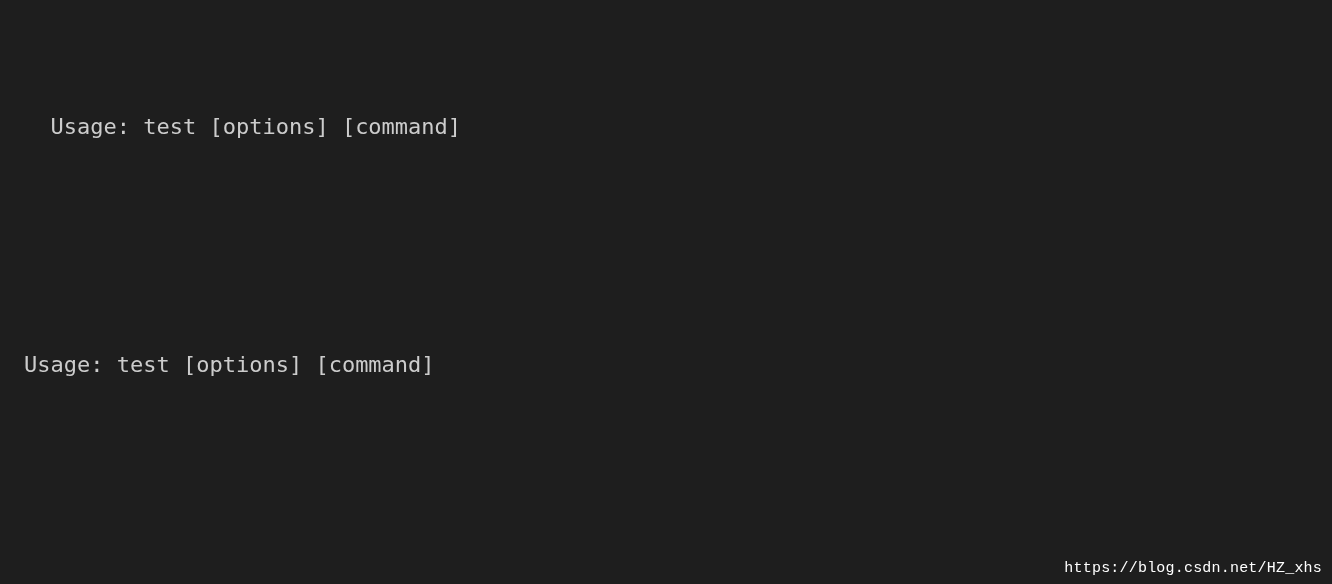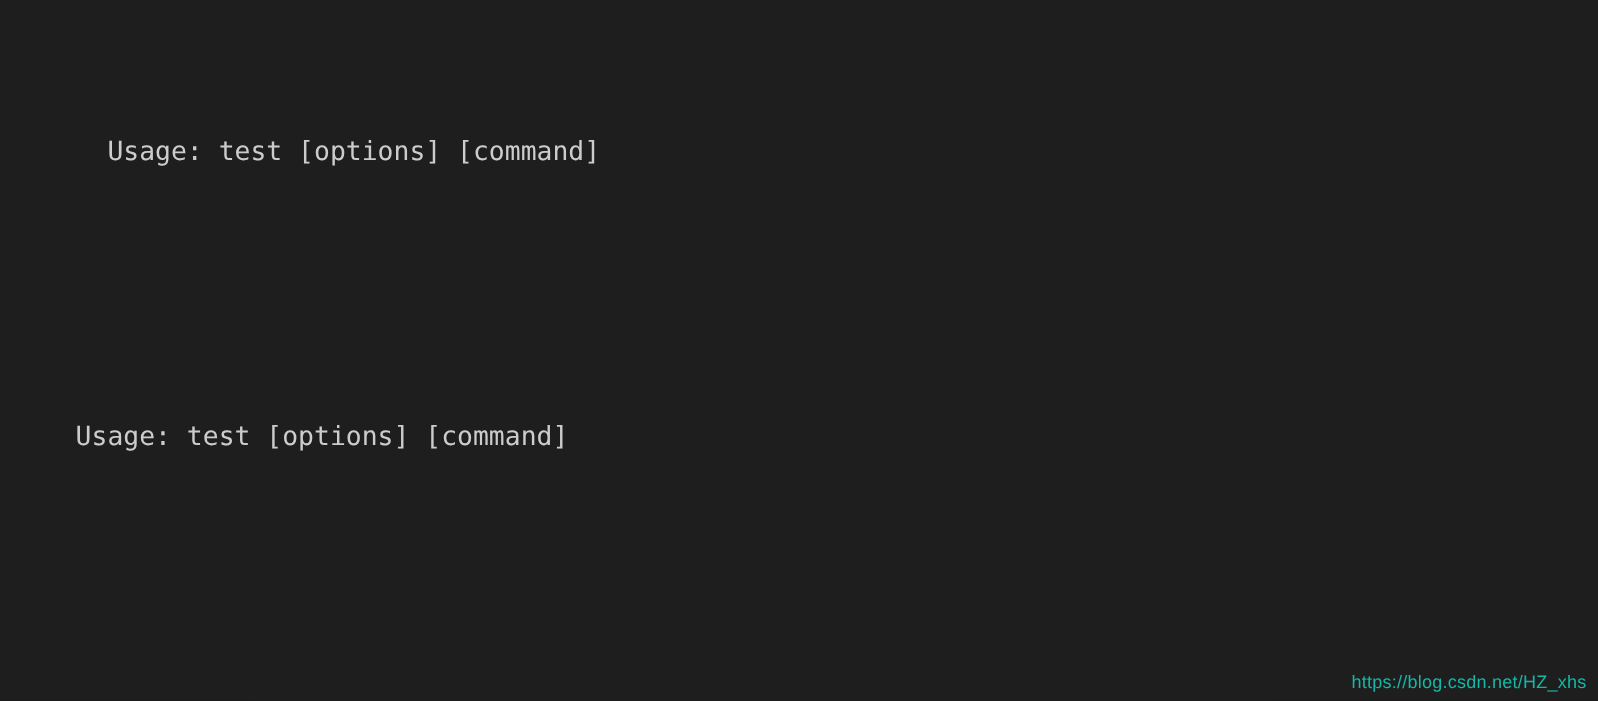--- a/index.html
+++ b/index.html
@@ -30,40 +30,39 @@
     top: -26px;          
     right: 0;
     white-space: pre;
     font-variant-ligatures: none;
   }
 
   .line {
     display: block;
     height: 34px;
     white-space: pre;
-    margin-left: 39px;
   }
   .tok-prompt  { color: #cccccc; }
   .tok-command { color: #f0f000; }   
   .tok-args    { color: #cccccc; }
 
   
   .line.partial {
     color: #cccccc;
     opacity: 1;
   }
 
   #watermark {
     position: absolute;
     right: 10px;
     bottom: 6px;
-    font-family: Liberation Sans, sans-serif;
+    font-family: Liberation Mono, monospace;
     font-size: 15px;
     line-height: 18px;
-    color: #14b8a6;
+    color: #ffffff;
     letter-spacing: 0.2px;
     white-space: pre;
     user-select: none;
   }
 </style>
 </head>
 <body>
 
 <div id="terminal">
 

